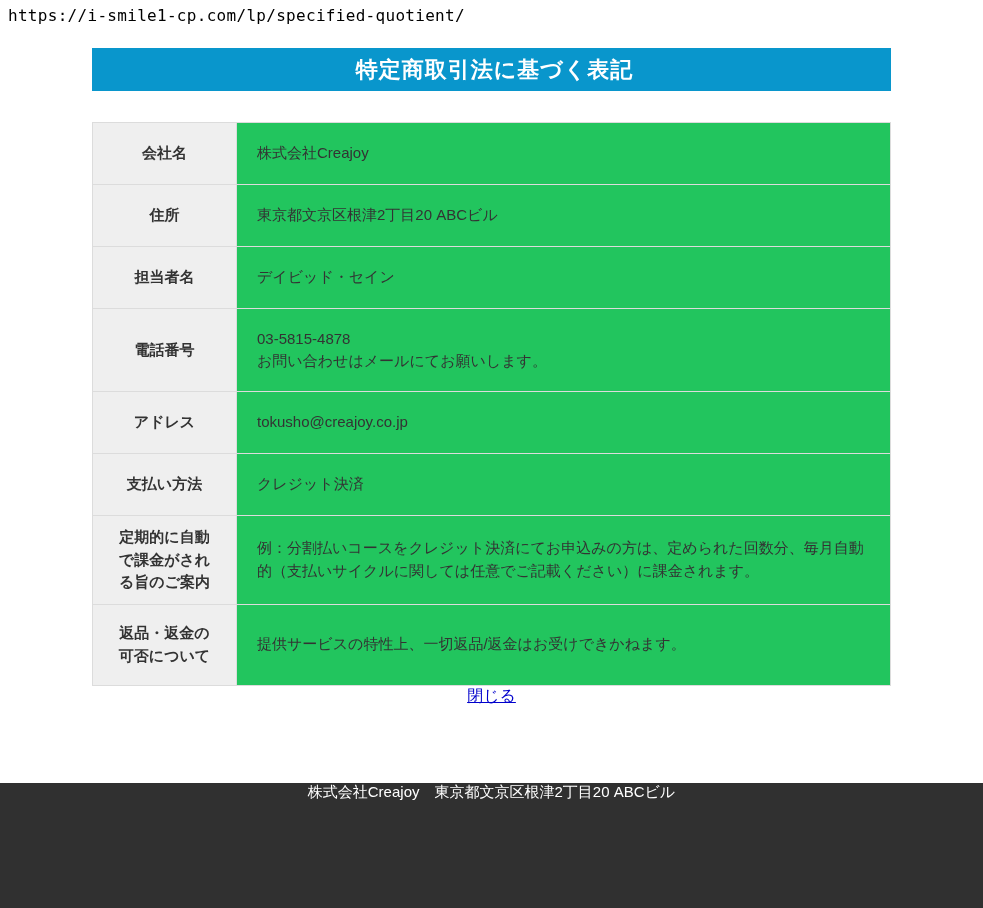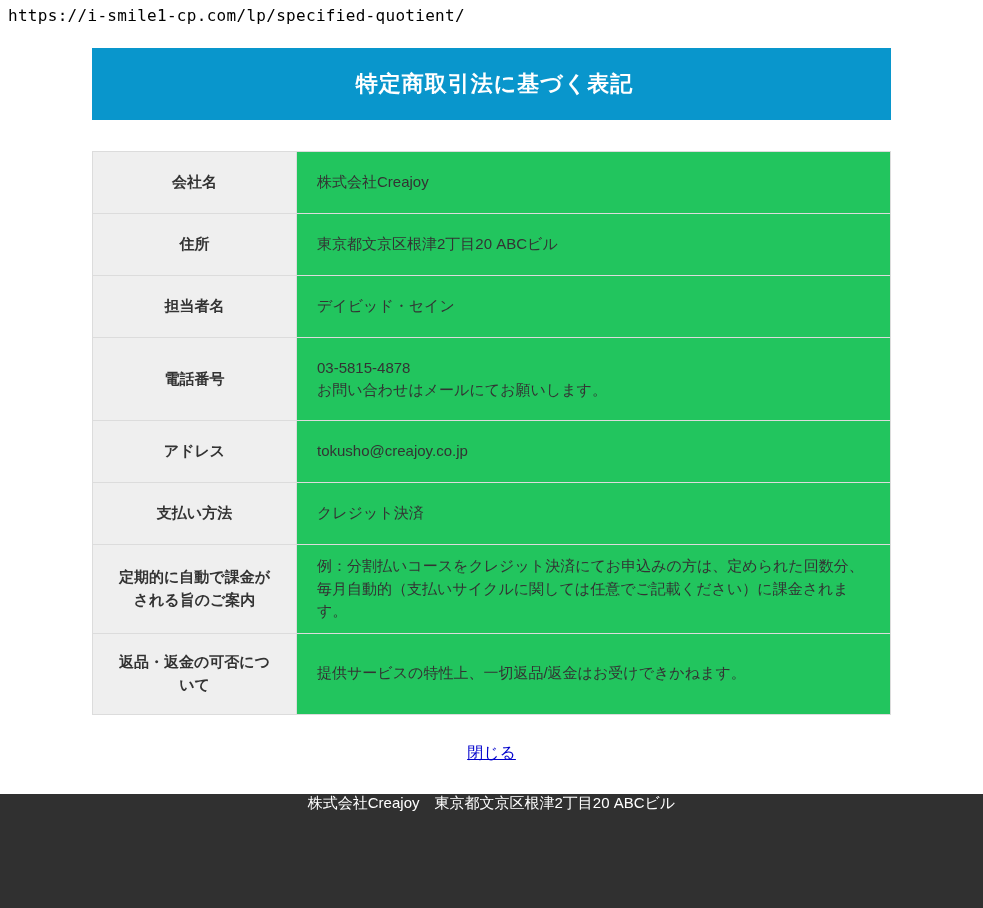--- a/index.html
+++ b/index.html
@@ -29,21 +29,21 @@
     padding: 6px 0 0 8px;
     height: 22px;
     letter-spacing: 0.3px;
   }
   .container {
     width: 799px;
     margin: 0 auto;
   }
   .title-bar {
     margin-top: 26px;
-    height: 72px;
+    height: 43px;
     background: var(--header-bg);
     display: flex;
     align-items: center;
     justify-content: center;
     padding-left: 6px;
   }
   .title-bar h1 {
     color: #ffffff;
     font-size: 22px;
     font-weight: bold;
@@ -59,37 +59,36 @@
   table.disclosure tr:nth-child(7) { height: 83px; }
   table.disclosure tr:nth-child(8) { height: 81px; }
   table.disclosure th,
   table.disclosure td {
     border: 1px solid var(--border);
     font-size: 15px;
     color: var(--text);
     vertical-align: middle;
   }
   table.disclosure th {
-    width: 204px;
+    width: 144px;
     background: var(--label-bg);
     font-weight: bold;
     text-align: center;
     padding: 10px 20px;
     line-height: 1.5;
   }
   table.disclosure td {
     background: #22c55e;
     text-align: left;
     padding: 10px 20px;
     line-height: 1.5;
     white-space: pre-line;
   }
   .close-wrap {
     text-align: center;
-    margin-top: 28px;
     margin-bottom: 30px;
   }
   .close-wrap a {
     color: var(--link);
     font-size: 16px;
     text-decoration: underline;
     cursor: pointer;
   }
   footer {
     margin-top: auto;

